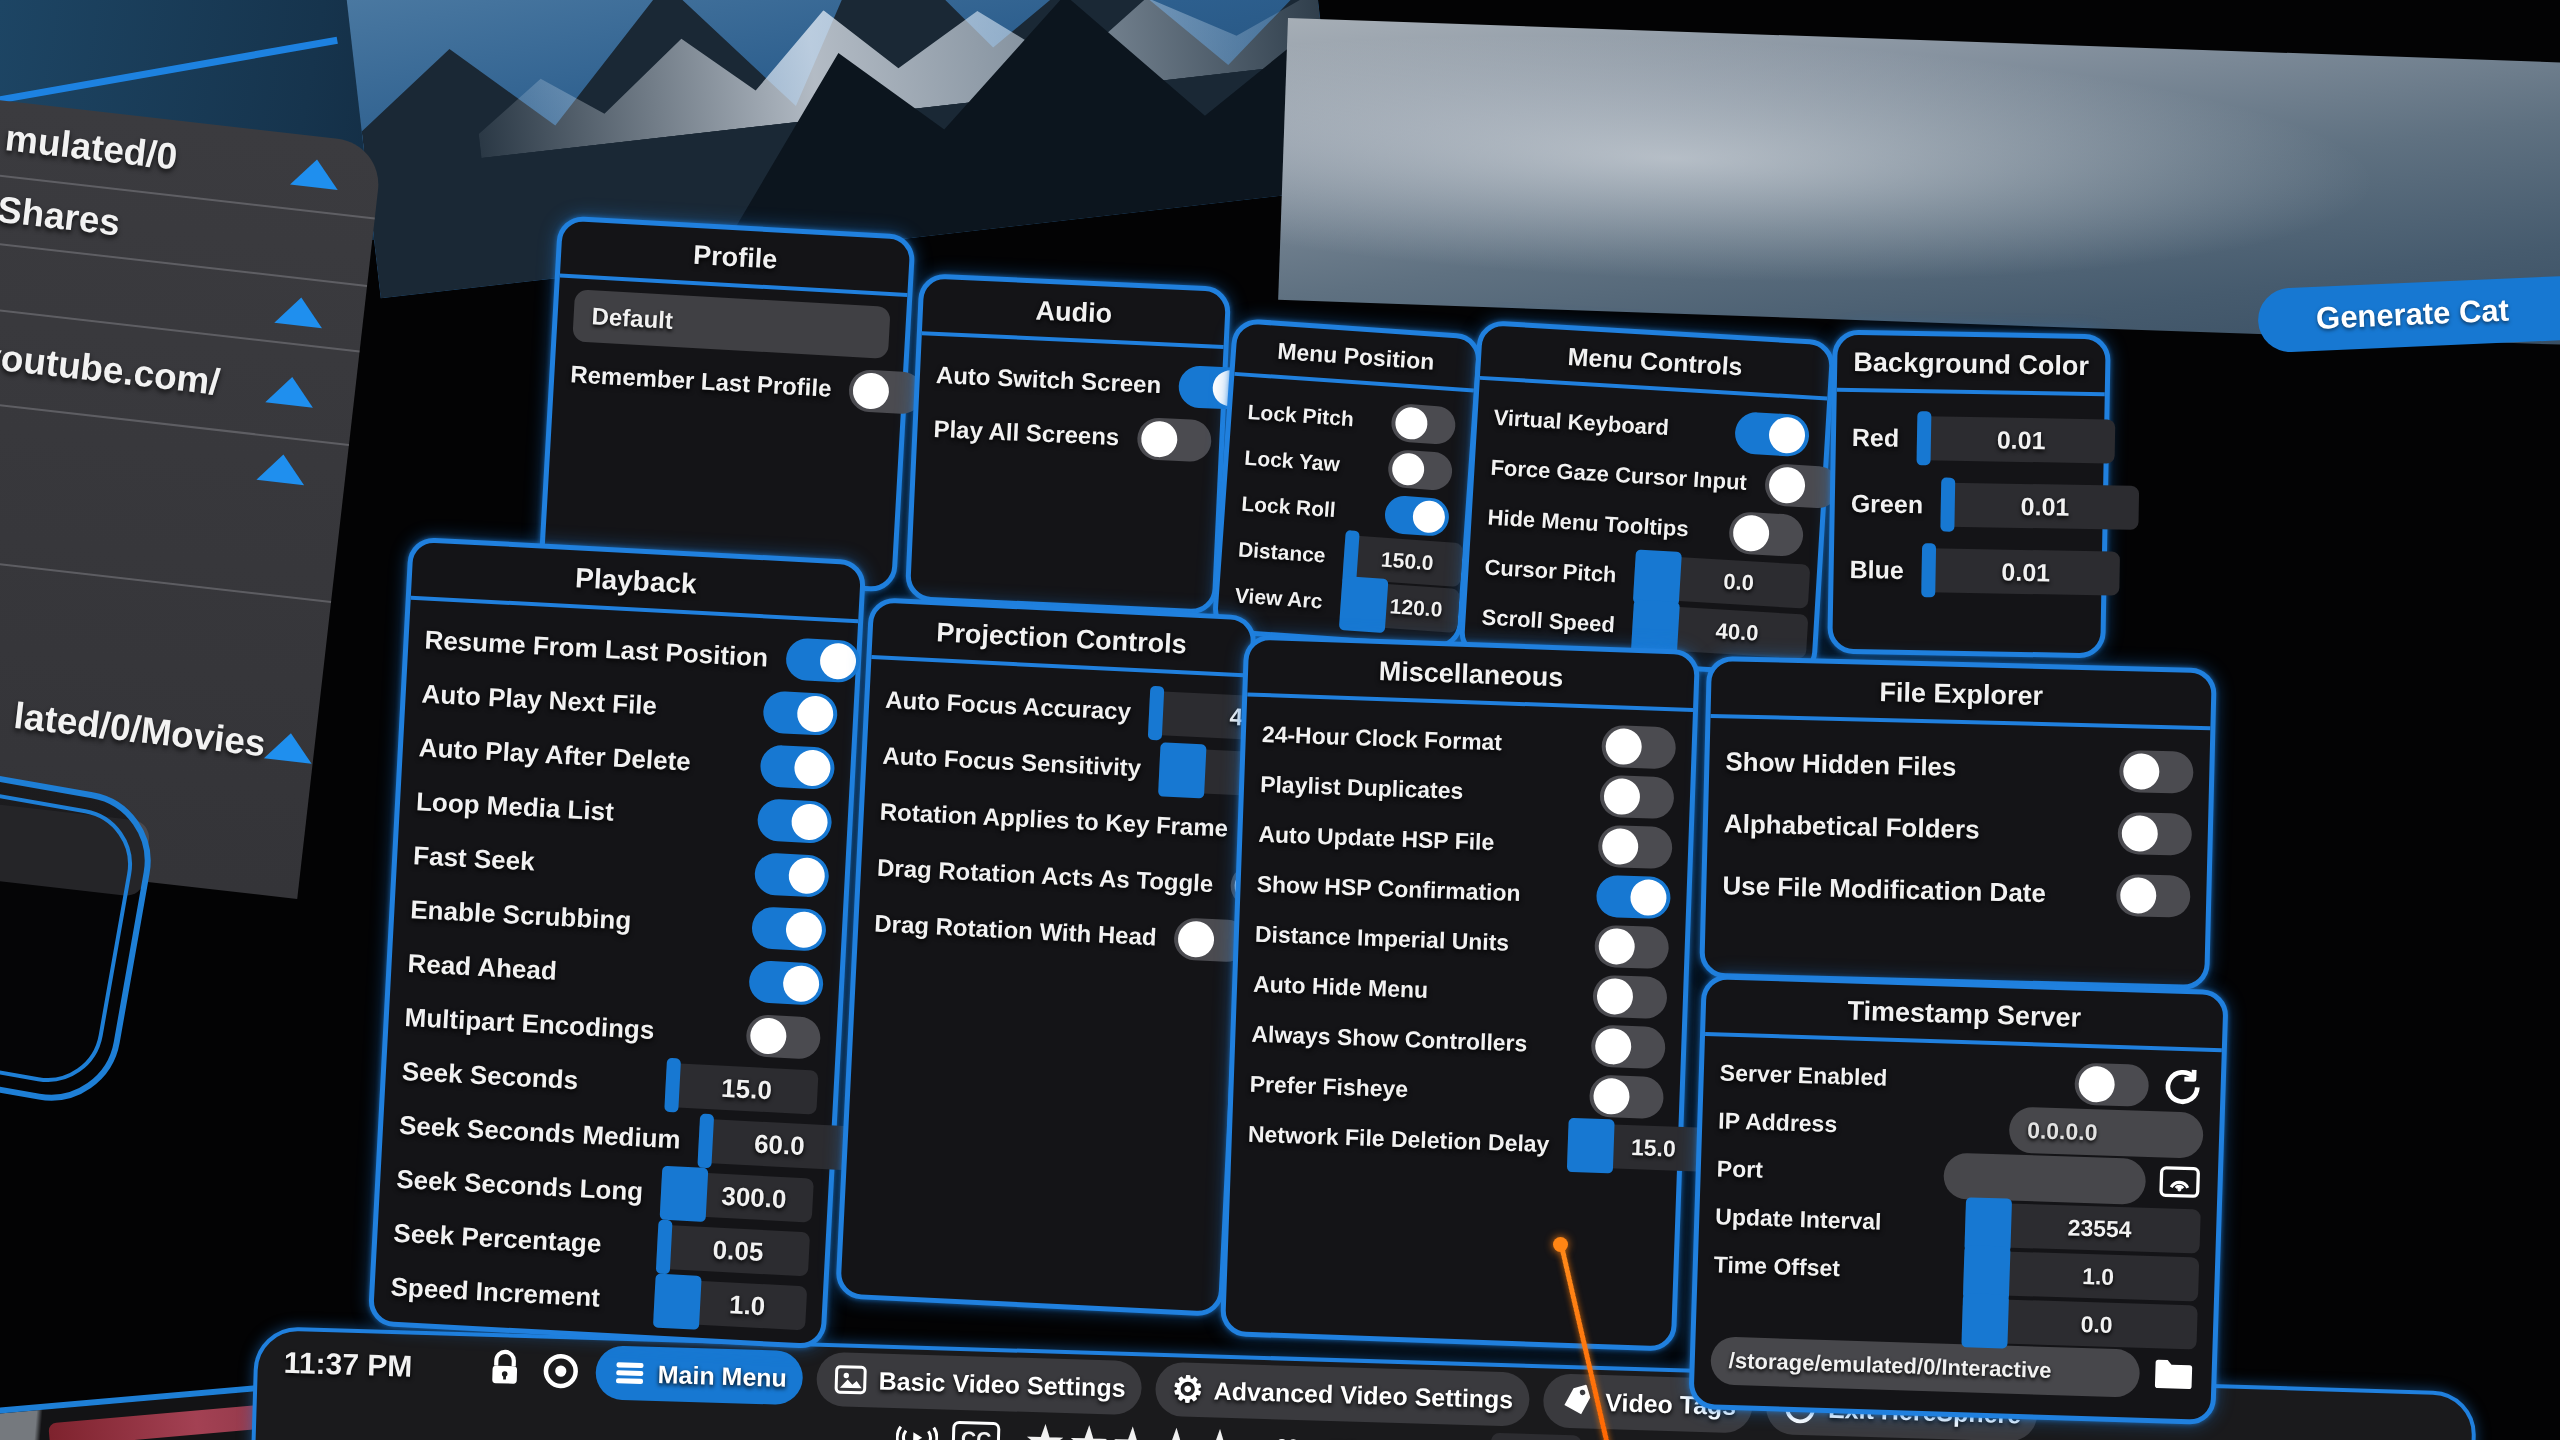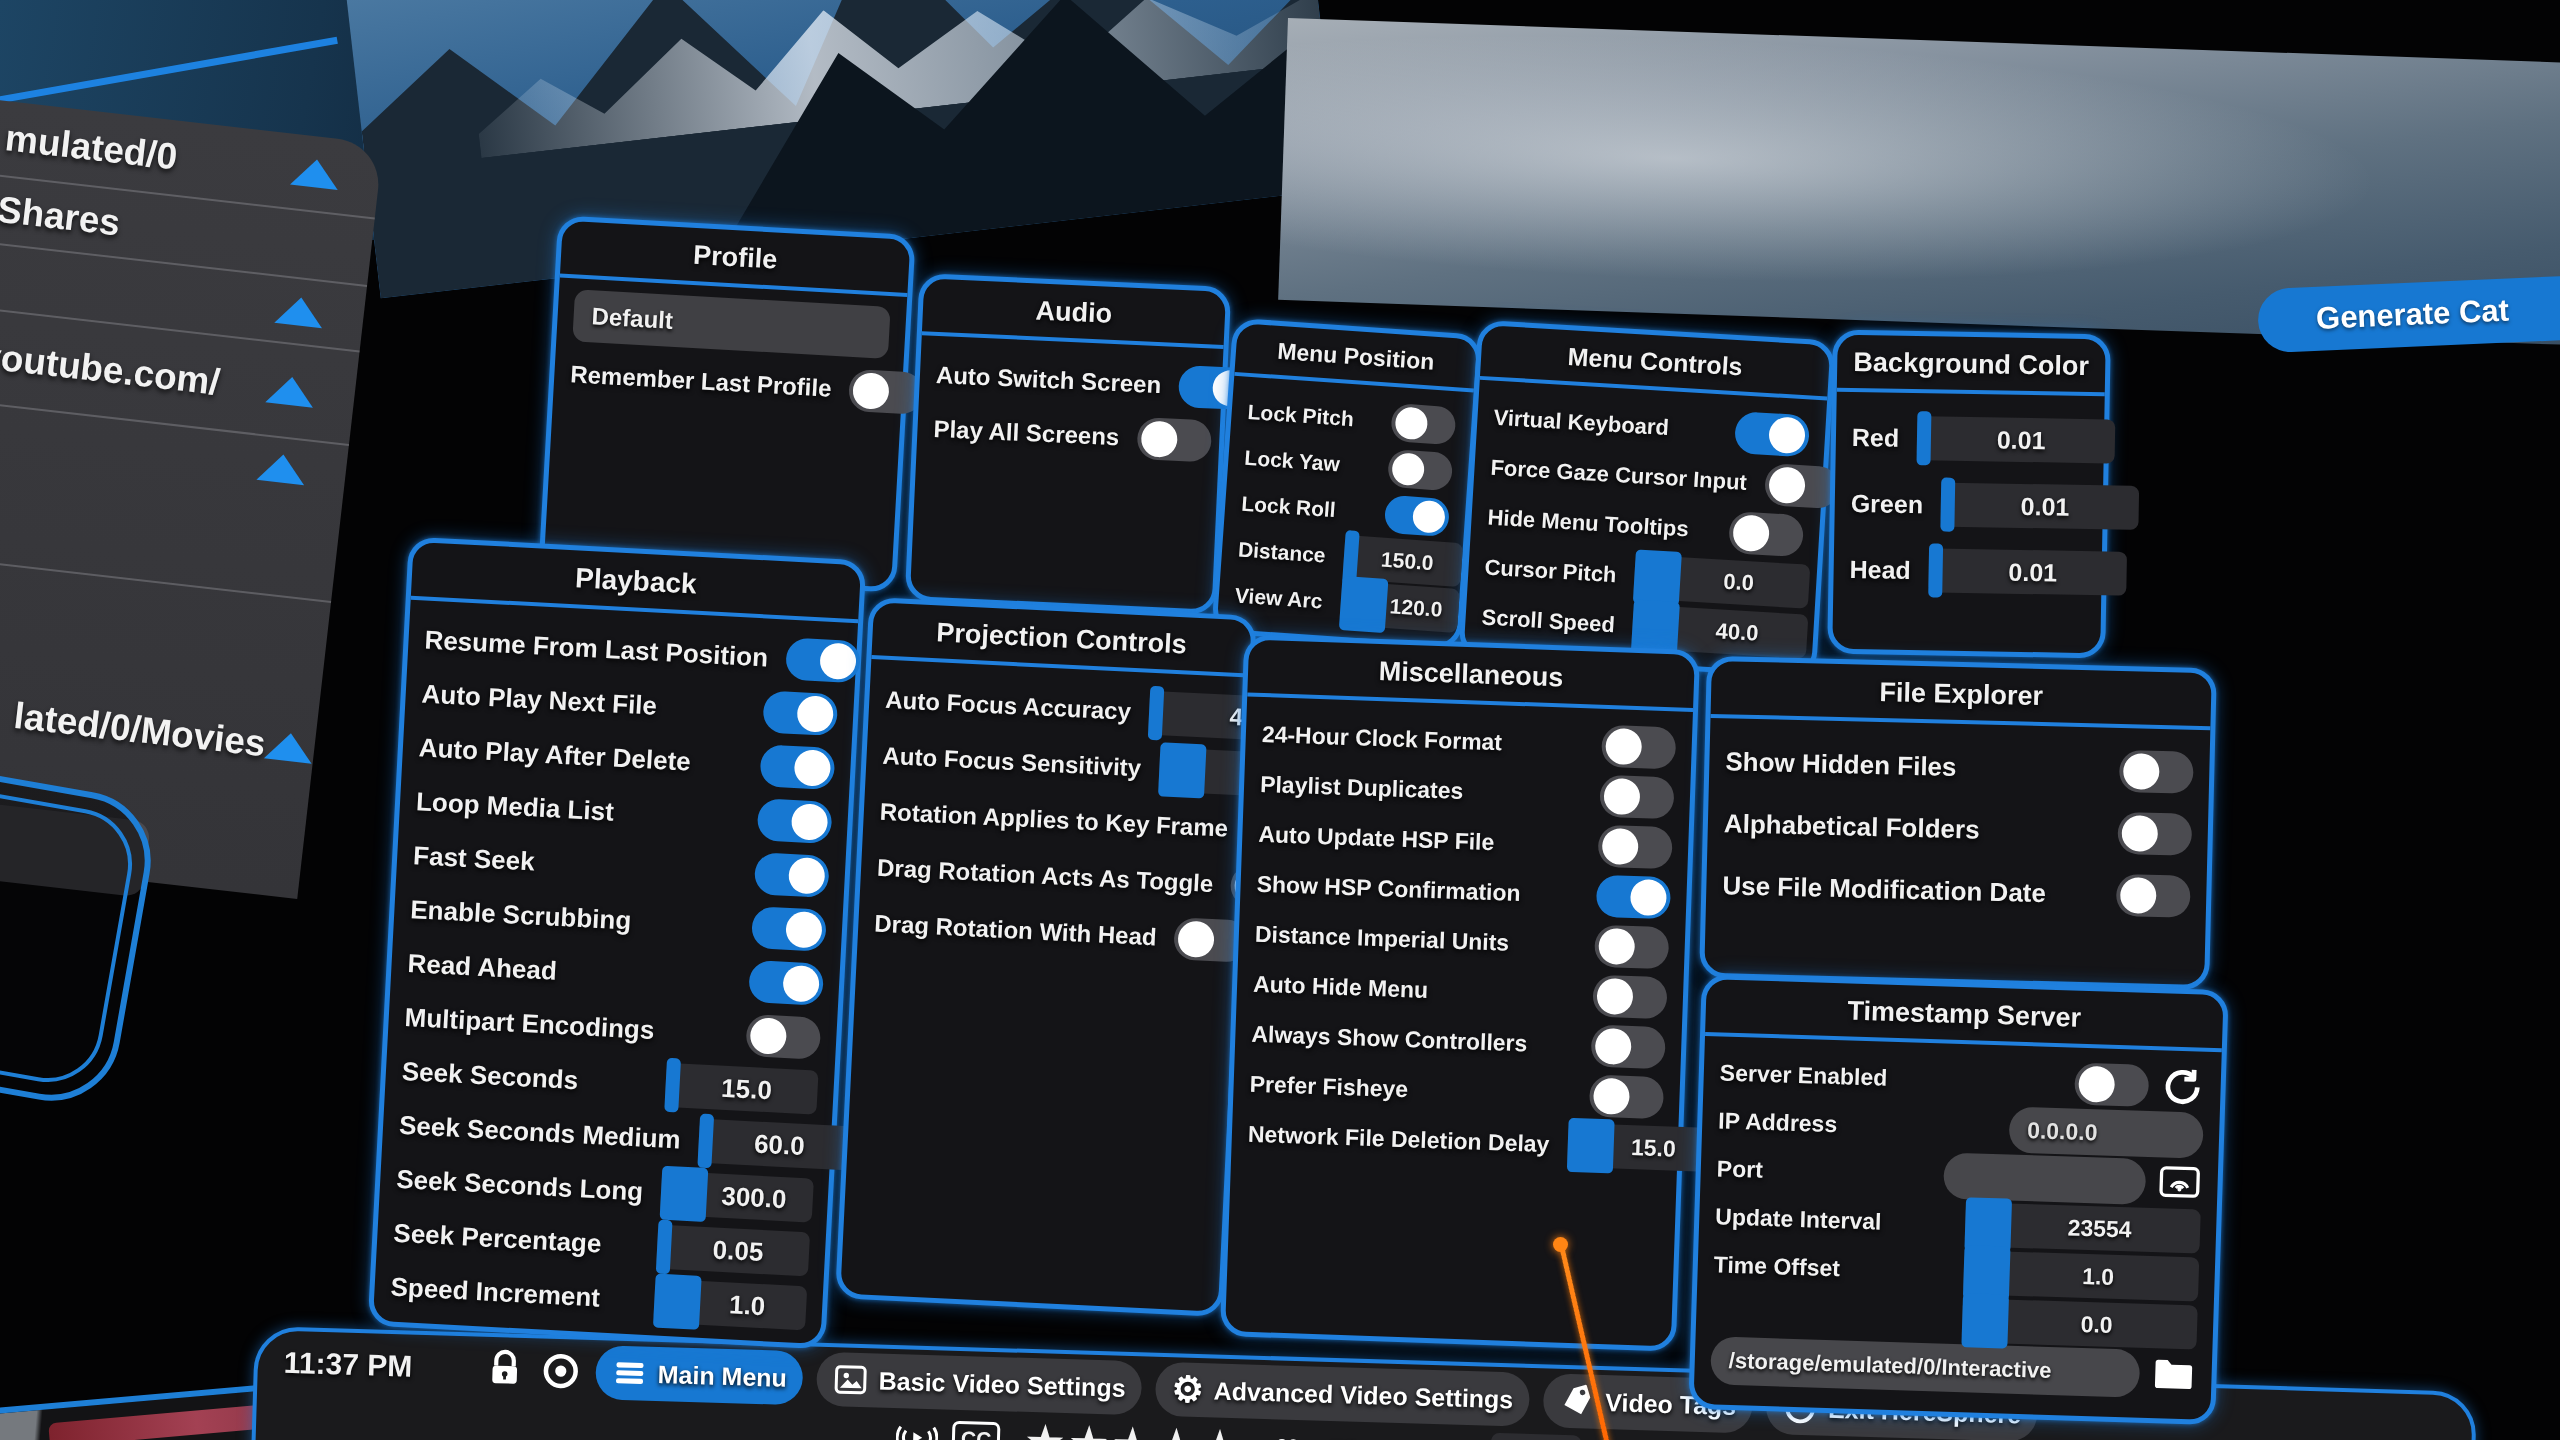--- a/index.html
+++ b/index.html
@@ -313,21 +313,21 @@
         </div>
         <div class="row">
           <span class="lab">Green</span>
           <span class="sp"></span>
           <div class="sfield">
             <div class="handle sm"></div>
             <span class="sval">0.01</span>
           </div>
         </div>
         <div class="row">
-          <span class="lab">Head</span>
+          <span class="lab">Blue</span>
           <span class="sp"></span>
           <div class="sfield">
             <div class="handle sm"></div>
             <span class="sval">0.01</span>
           </div>
         </div>
       </div>
   </section>
   <section class="panel p-playback">
     <div class="ptitle">Playback</div>

